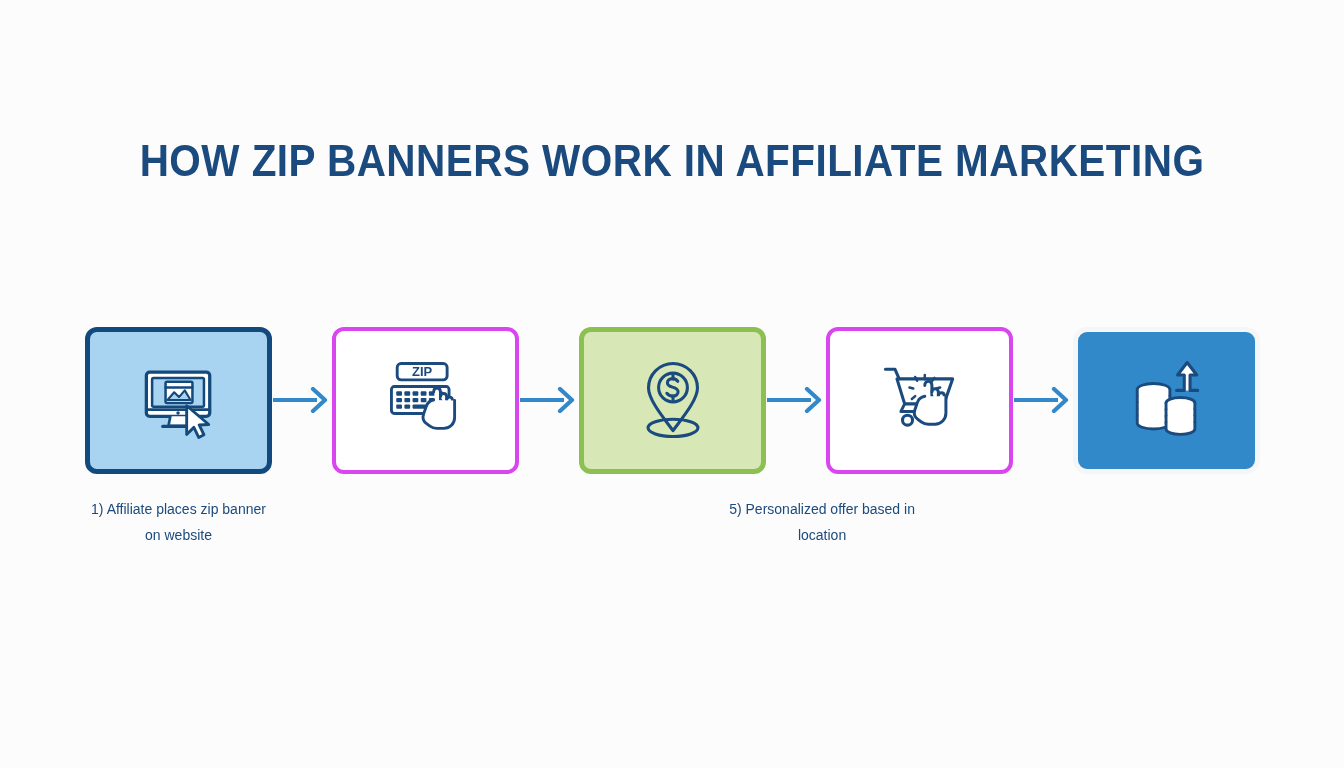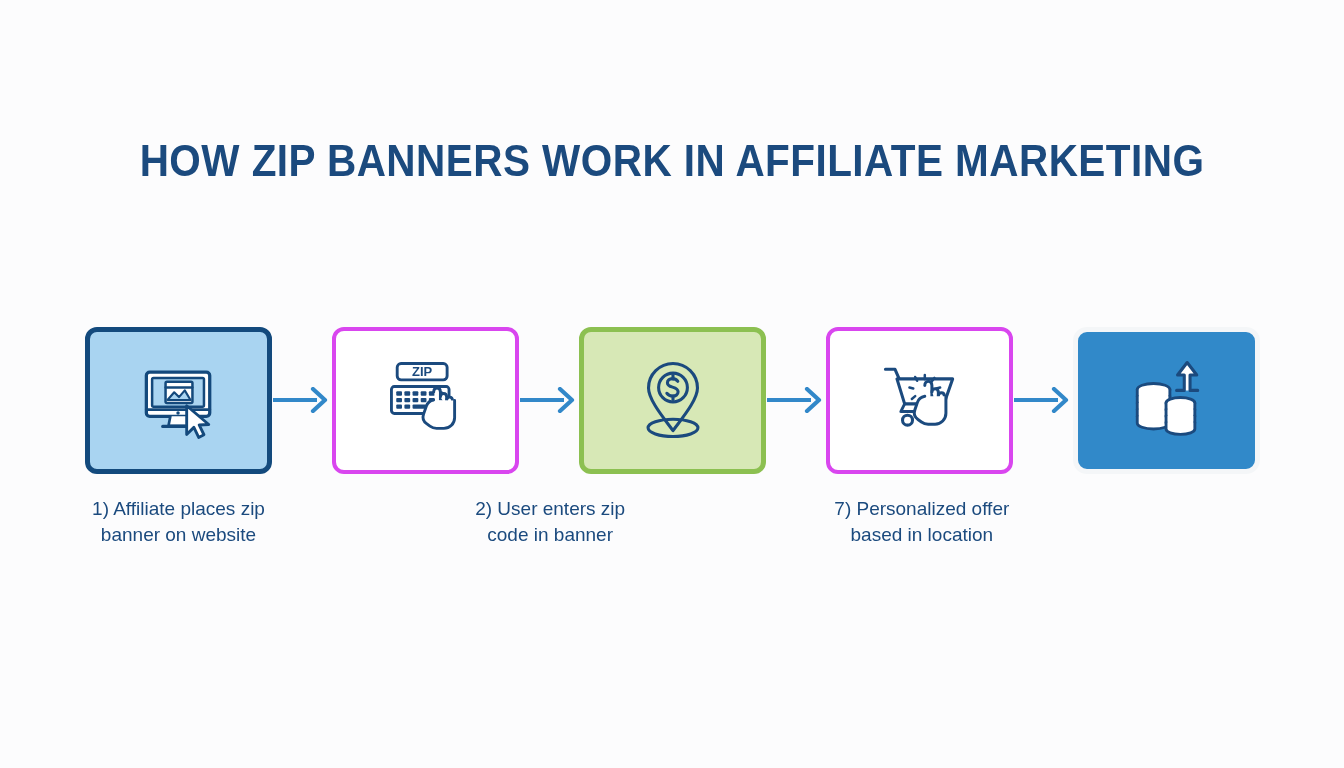--- a/index.html
+++ b/index.html
@@ -111,21 +111,21 @@
     left: 85px;
     width: 1175px;
     display: flex;
     justify-content: space-between;
   }
   .caption-slot {
     flex: 0 0 187px;
     width: 187px;
     text-align: center;
     color: #1b4a7e;
-    font-size: 19px;
+    font-size: 14px;
     line-height: 26px;
     font-family: "Liberation Sans", sans-serif;
   }
   .caption-gap { flex: 0 0 60px; width: 60px; }
 </style>
 </head>
 <body>
 
 <div class="infographic">
 
@@ -284,20 +284,19 @@
           </svg>
         </span>
       </div>
     </div>
 
   </div>
 
   <div class="captions">
     <div class="caption-slot">1) Affiliate places zip banner on website</div>
     <div class="caption-gap"></div>
-    <div class="caption-slot">2) User enters zip code in banner</div>
     <div class="caption-gap"></div>
-    <div class="caption-slot">7) Personalized offer based in location</div>
+    <div class="caption-slot">5) Personalized offer based in location</div>
     <div class="caption-gap"></div>
     <div class="caption-gap"></div>
   </div>
 
 </div>
 
 </body></html>

